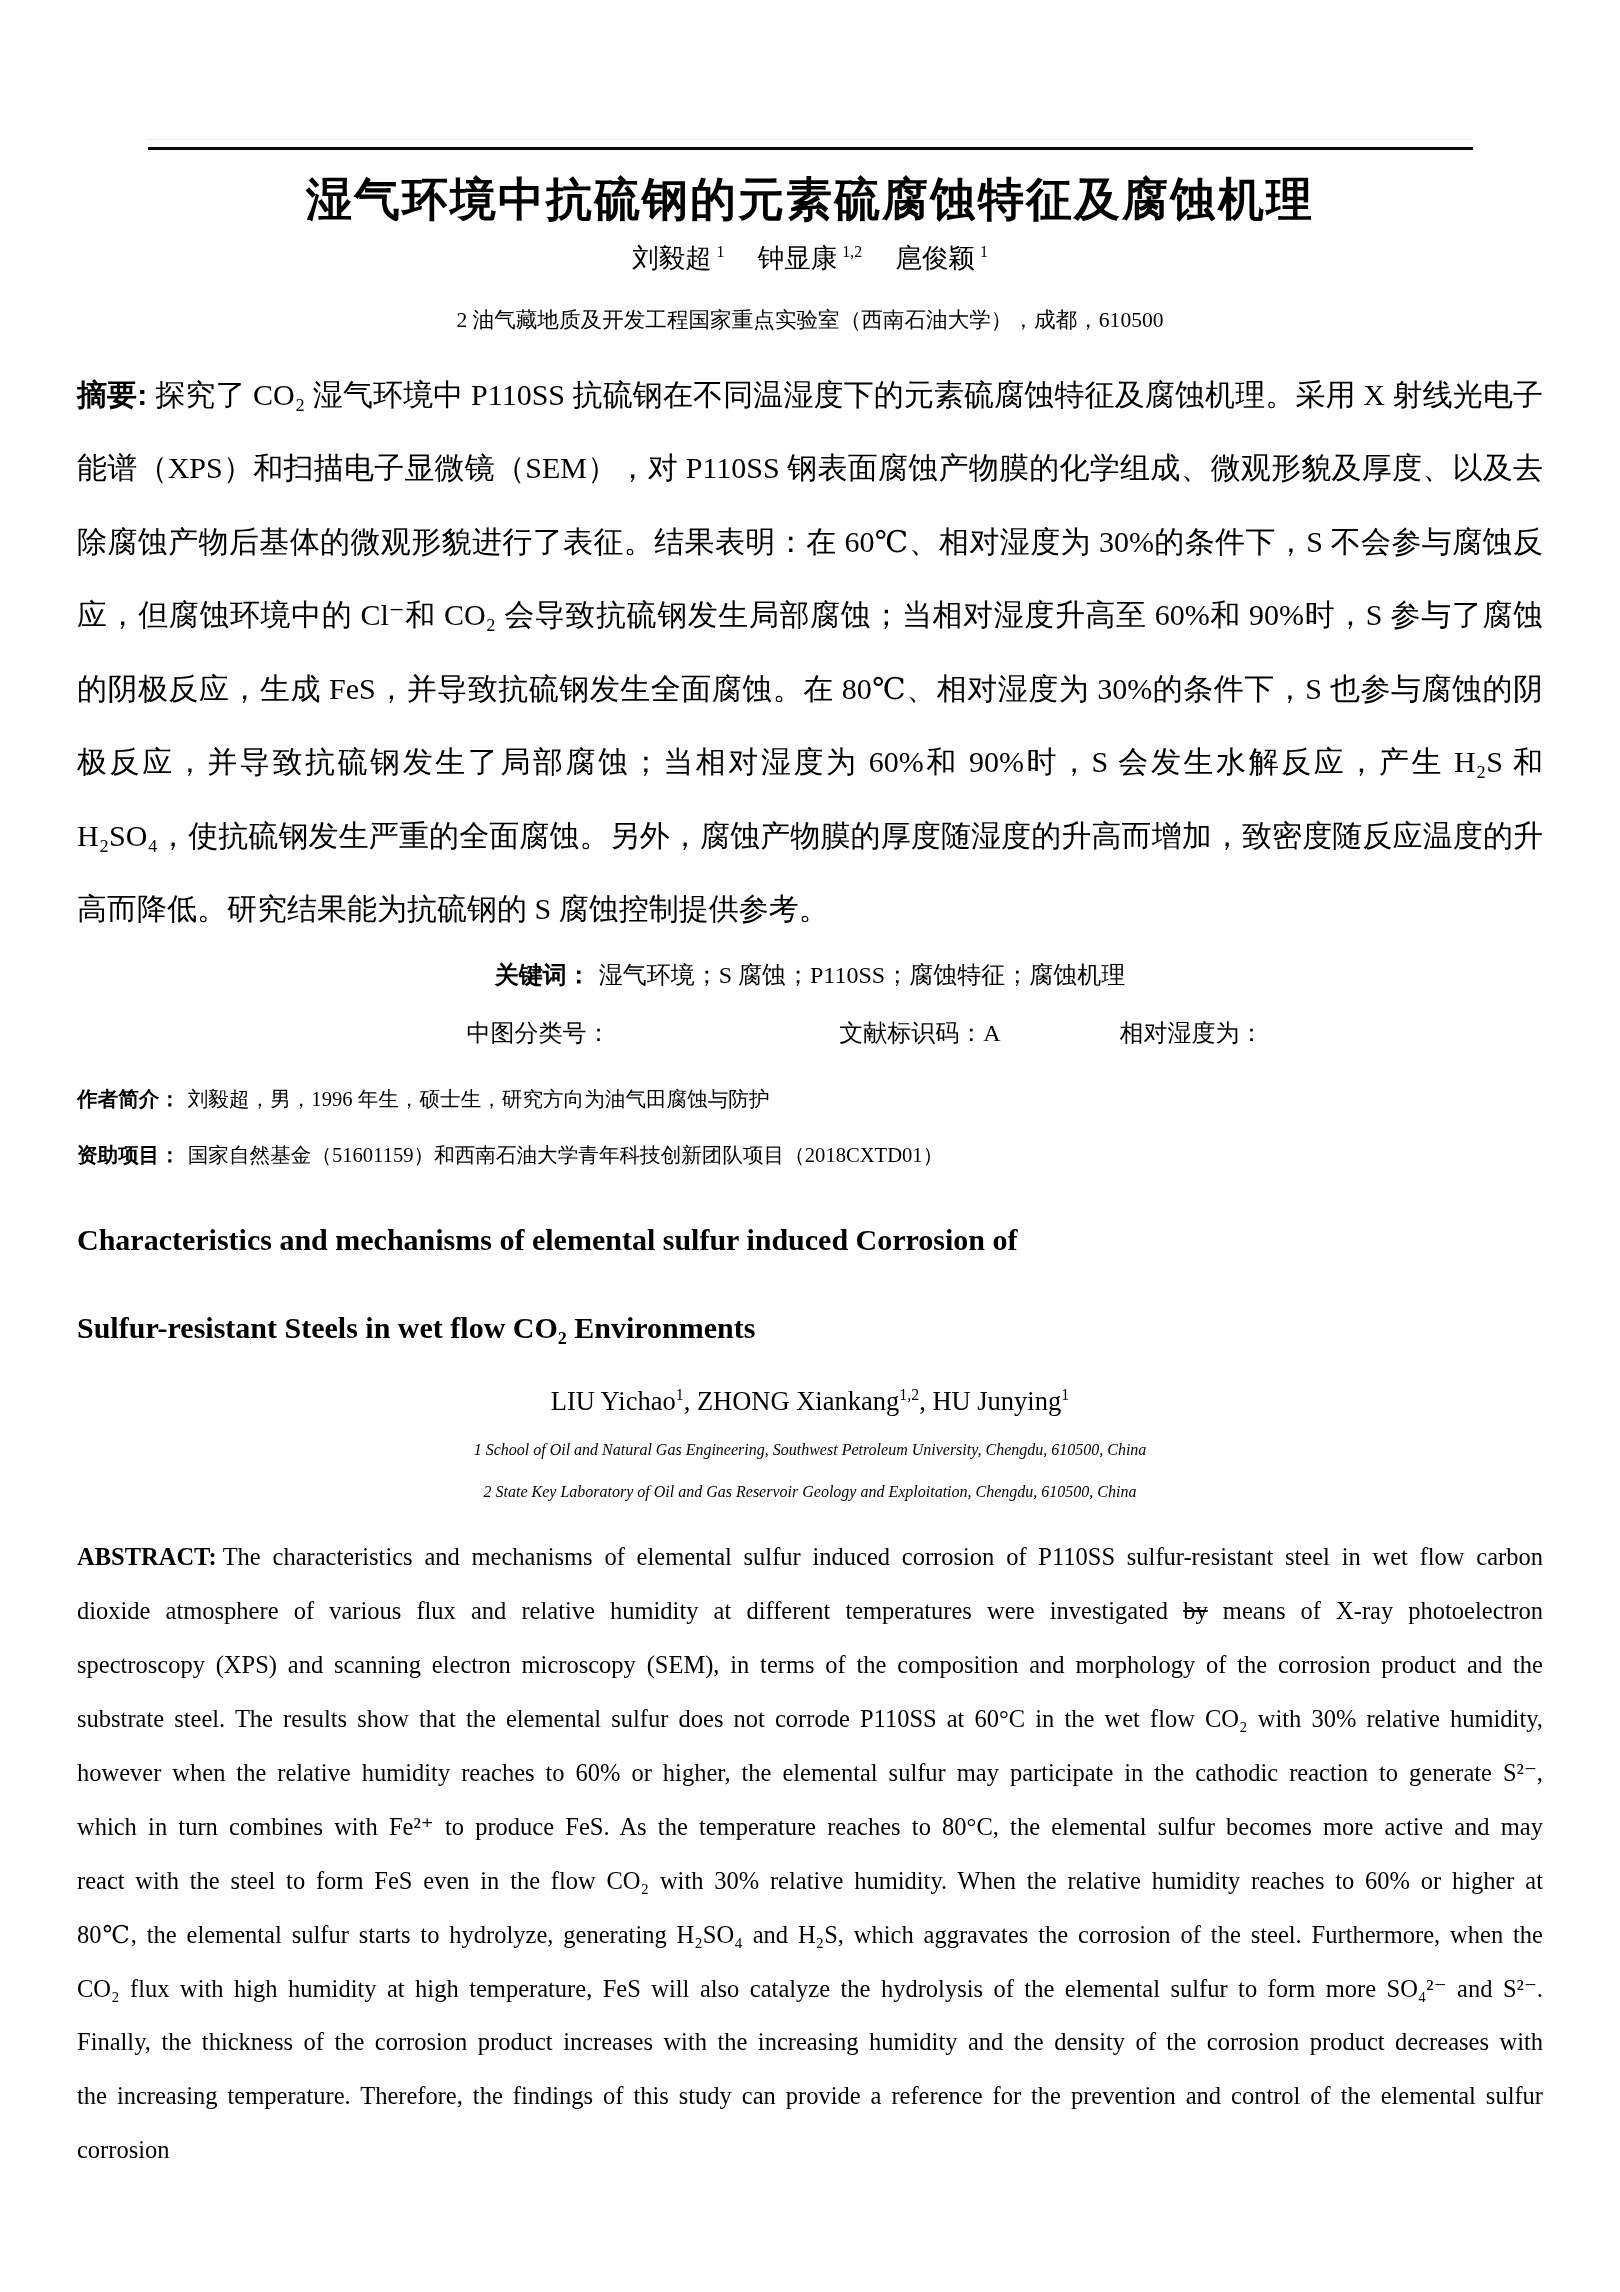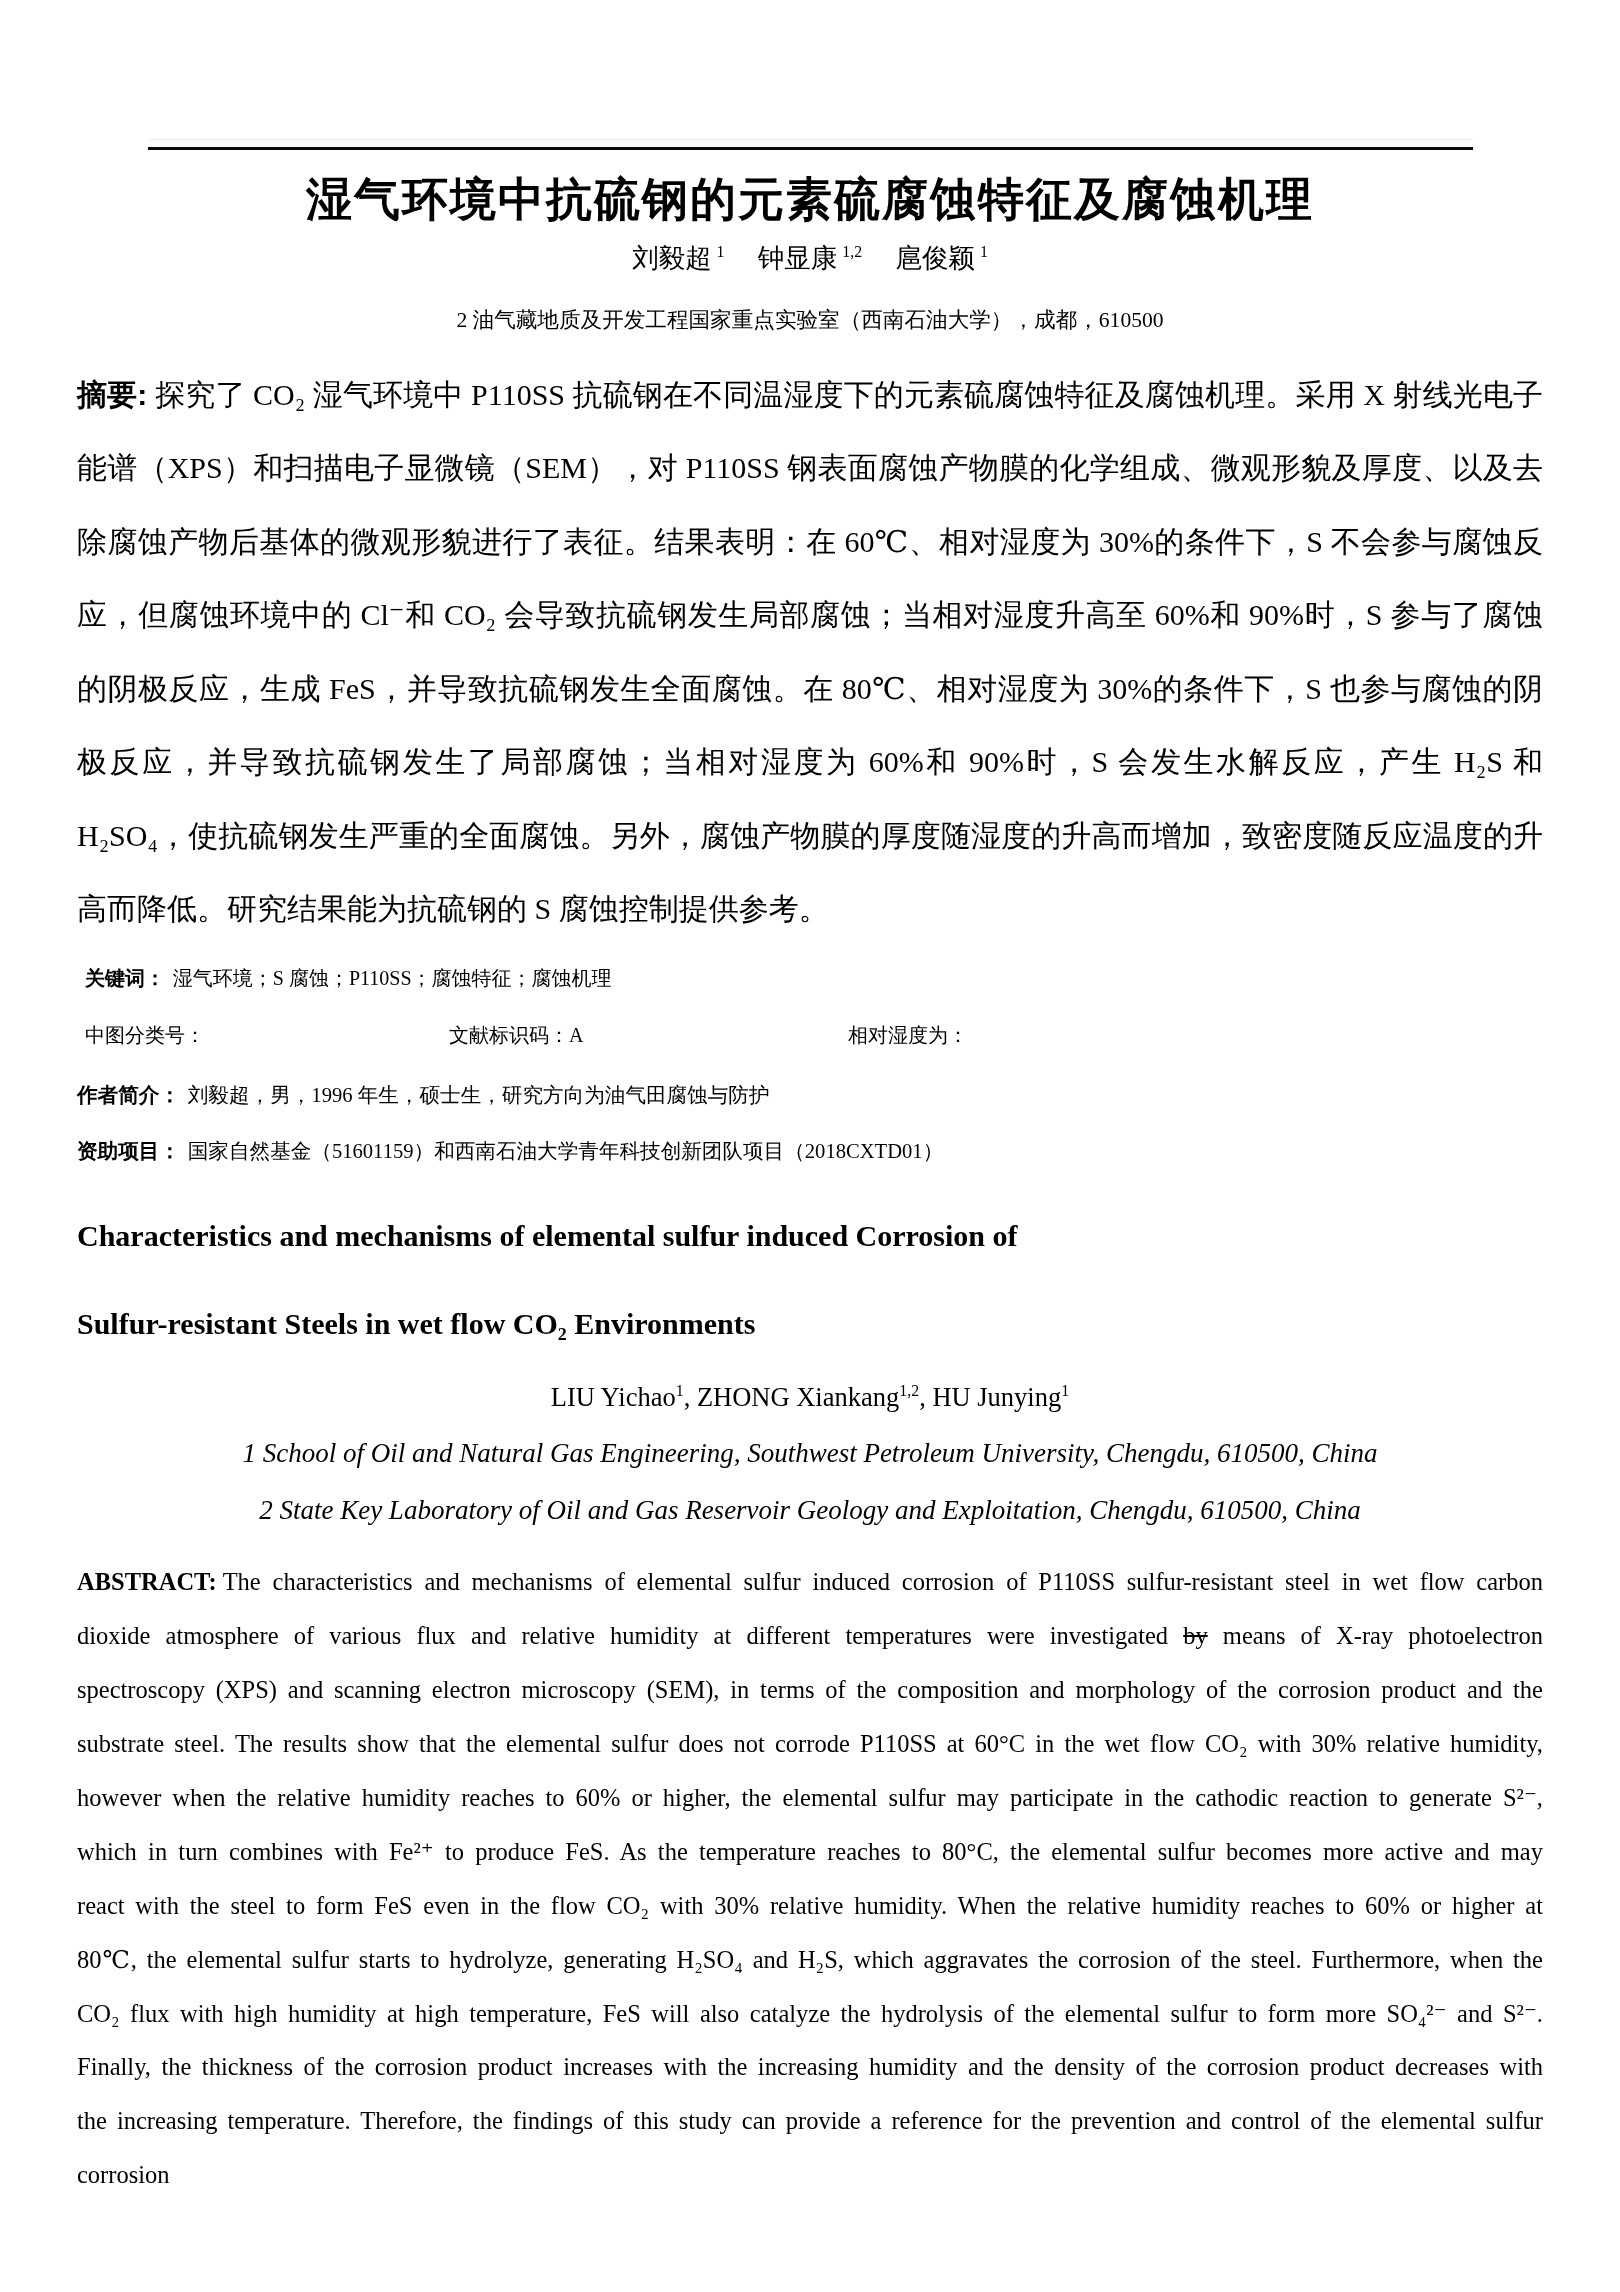--- a/index.html
+++ b/index.html
@@ -29,30 +29,30 @@
   .affil-cn.first{margin-top:25.5px;}
   .affil-cn.second{margin-top:31px;}
   .label-hei{
     font-family:"Liberation Sans","DejaVu Sans",sans-serif;
     font-weight:bold;margin-right:7.8px;
   }
   .abstract-cn{
     margin:23.5px 0 0;font-size:30px;line-height:2.45;
     text-align:justify;
   }
-  .keywords,.class-row{margin:8px;font-size:20px;line-height:2.45;}
+  .keywords,.class-row{margin:0;font-size:24px;line-height:2.45;text-align:center;}
   .class-row .clc{display:inline-block;width:364px;}
   .class-row .doccode{display:inline-block;width:399px;}
   .meta{margin:15.7px 0 0;font-size:20.6px;line-height:1.9;}
   a.link{color:#0563c1;text-decoration:underline;cursor:pointer;}
   .title-en{font-weight:bold;font-size:30px;line-height:1.3;text-align:left;}
   .title-en.l1{margin:45px 0 0;}
   .title-en.l2{margin:49px 0 0;}
   .authors-en{margin:37px 0 0;text-align:center;font-size:26.5px;line-height:1.3;}
-  .affil-en{margin:21.6px 0 0;text-align:center;font-size:27px;line-height:1.3;font-style:italic;}
+  .affil-en{margin:21.6px 0 0;text-align:center;font-size:16px;line-height:1.3;font-style:italic;}
   .abstract-en{
     margin:27.4px 0 0;font-size:24.5px;line-height:2.2;
     text-align:justify;word-spacing:2.9px;
   }
   .abstract-en .label{font-weight:bold;margin-right:5.9px;word-spacing:normal;}
   .strike{text-decoration:line-through;}
 </style>
 </head>
 <body>
 

